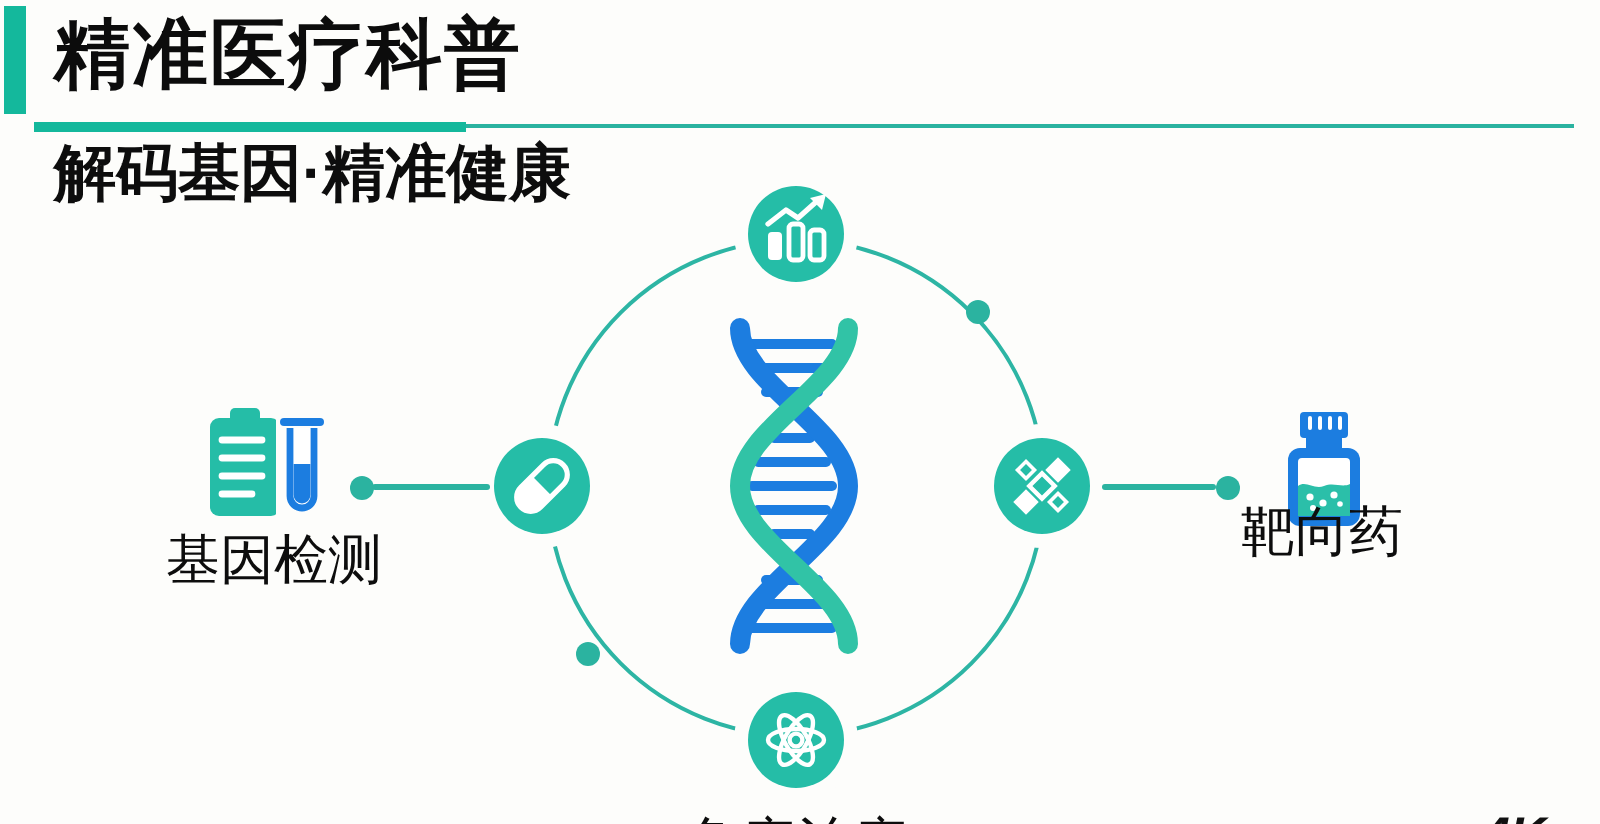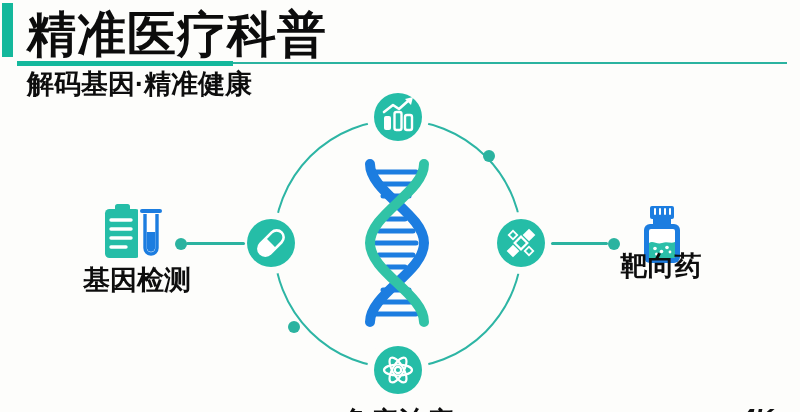--- a/index.html
+++ b/index.html
@@ -5,37 +5,37 @@
   html,body{margin:0;padding:0;}
   body{
     width:800px;height:412px;overflow:hidden;position:relative;
     background:#fdfdfb;
     font-family:"Liberation Sans", sans-serif;
     color:#0d0d0d;
   }
   .abs{position:absolute;}
   
   .accent-bar{left:2px;top:3px;width:11px;height:54px;background:#14b89c;}
-  .title{left:27px;top:2px;font-size:49px;font-weight:900;letter-spacing:1px;color:#0c0c0c;white-space:nowrap;}
+  .title{left:27px;top:2px;font-size:38px;font-weight:900;letter-spacing:1px;color:#0c0c0c;white-space:nowrap;}
   .rule-thick{left:17px;top:61px;width:216px;height:5px;background:#14b89c;}
   .rule-thin{left:233px;top:62px;width:554px;height:2px;background:#2bb3a0;}
-  .subtitle{left:27px;top:66px;font-size:27px;font-weight:700;white-space:nowrap;}
+  .subtitle{left:27px;top:66px;font-size:31px;font-weight:700;white-space:nowrap;}
   
   .big-ring{left:273px;top:119px;width:246px;height:246px;border:2px solid #2db5a4;border-radius:50%;}
   .ring-dot{width:12px;height:12px;border-radius:50%;background:#2bb3a0;}
   .node-circle{
     width:48px;height:48px;border-radius:50%;background:#25bda7;
     box-shadow:0 0 0 7px #fdfdfb;
     display:flex;align-items:center;justify-content:center;
   }
   
   .conn-line{height:3px;background:#2bb3a0;border-radius:2px;}
   .conn-dot{width:12px;height:12px;border-radius:50%;background:#2bb3a0;}
   
-  .item-label{width:160px;text-align:center;font-size:27px;font-weight:700;white-space:nowrap;}
+  .item-label{width:160px;text-align:center;font-size:27px;font-weight:400;white-space:nowrap;}
   .watermark{left:741px;top:404px;font-size:25px;font-weight:900;font-style:italic;color:#111;}
 </style>
 </head>
 <body>
 
 <div class="abs accent-bar"></div>
 <div class="abs title">精准医疗科普</div>
 <div class="abs rule-thick"></div>
 <div class="abs rule-thin"></div>
 <div class="abs subtitle">解码基因·精准健康</div>

